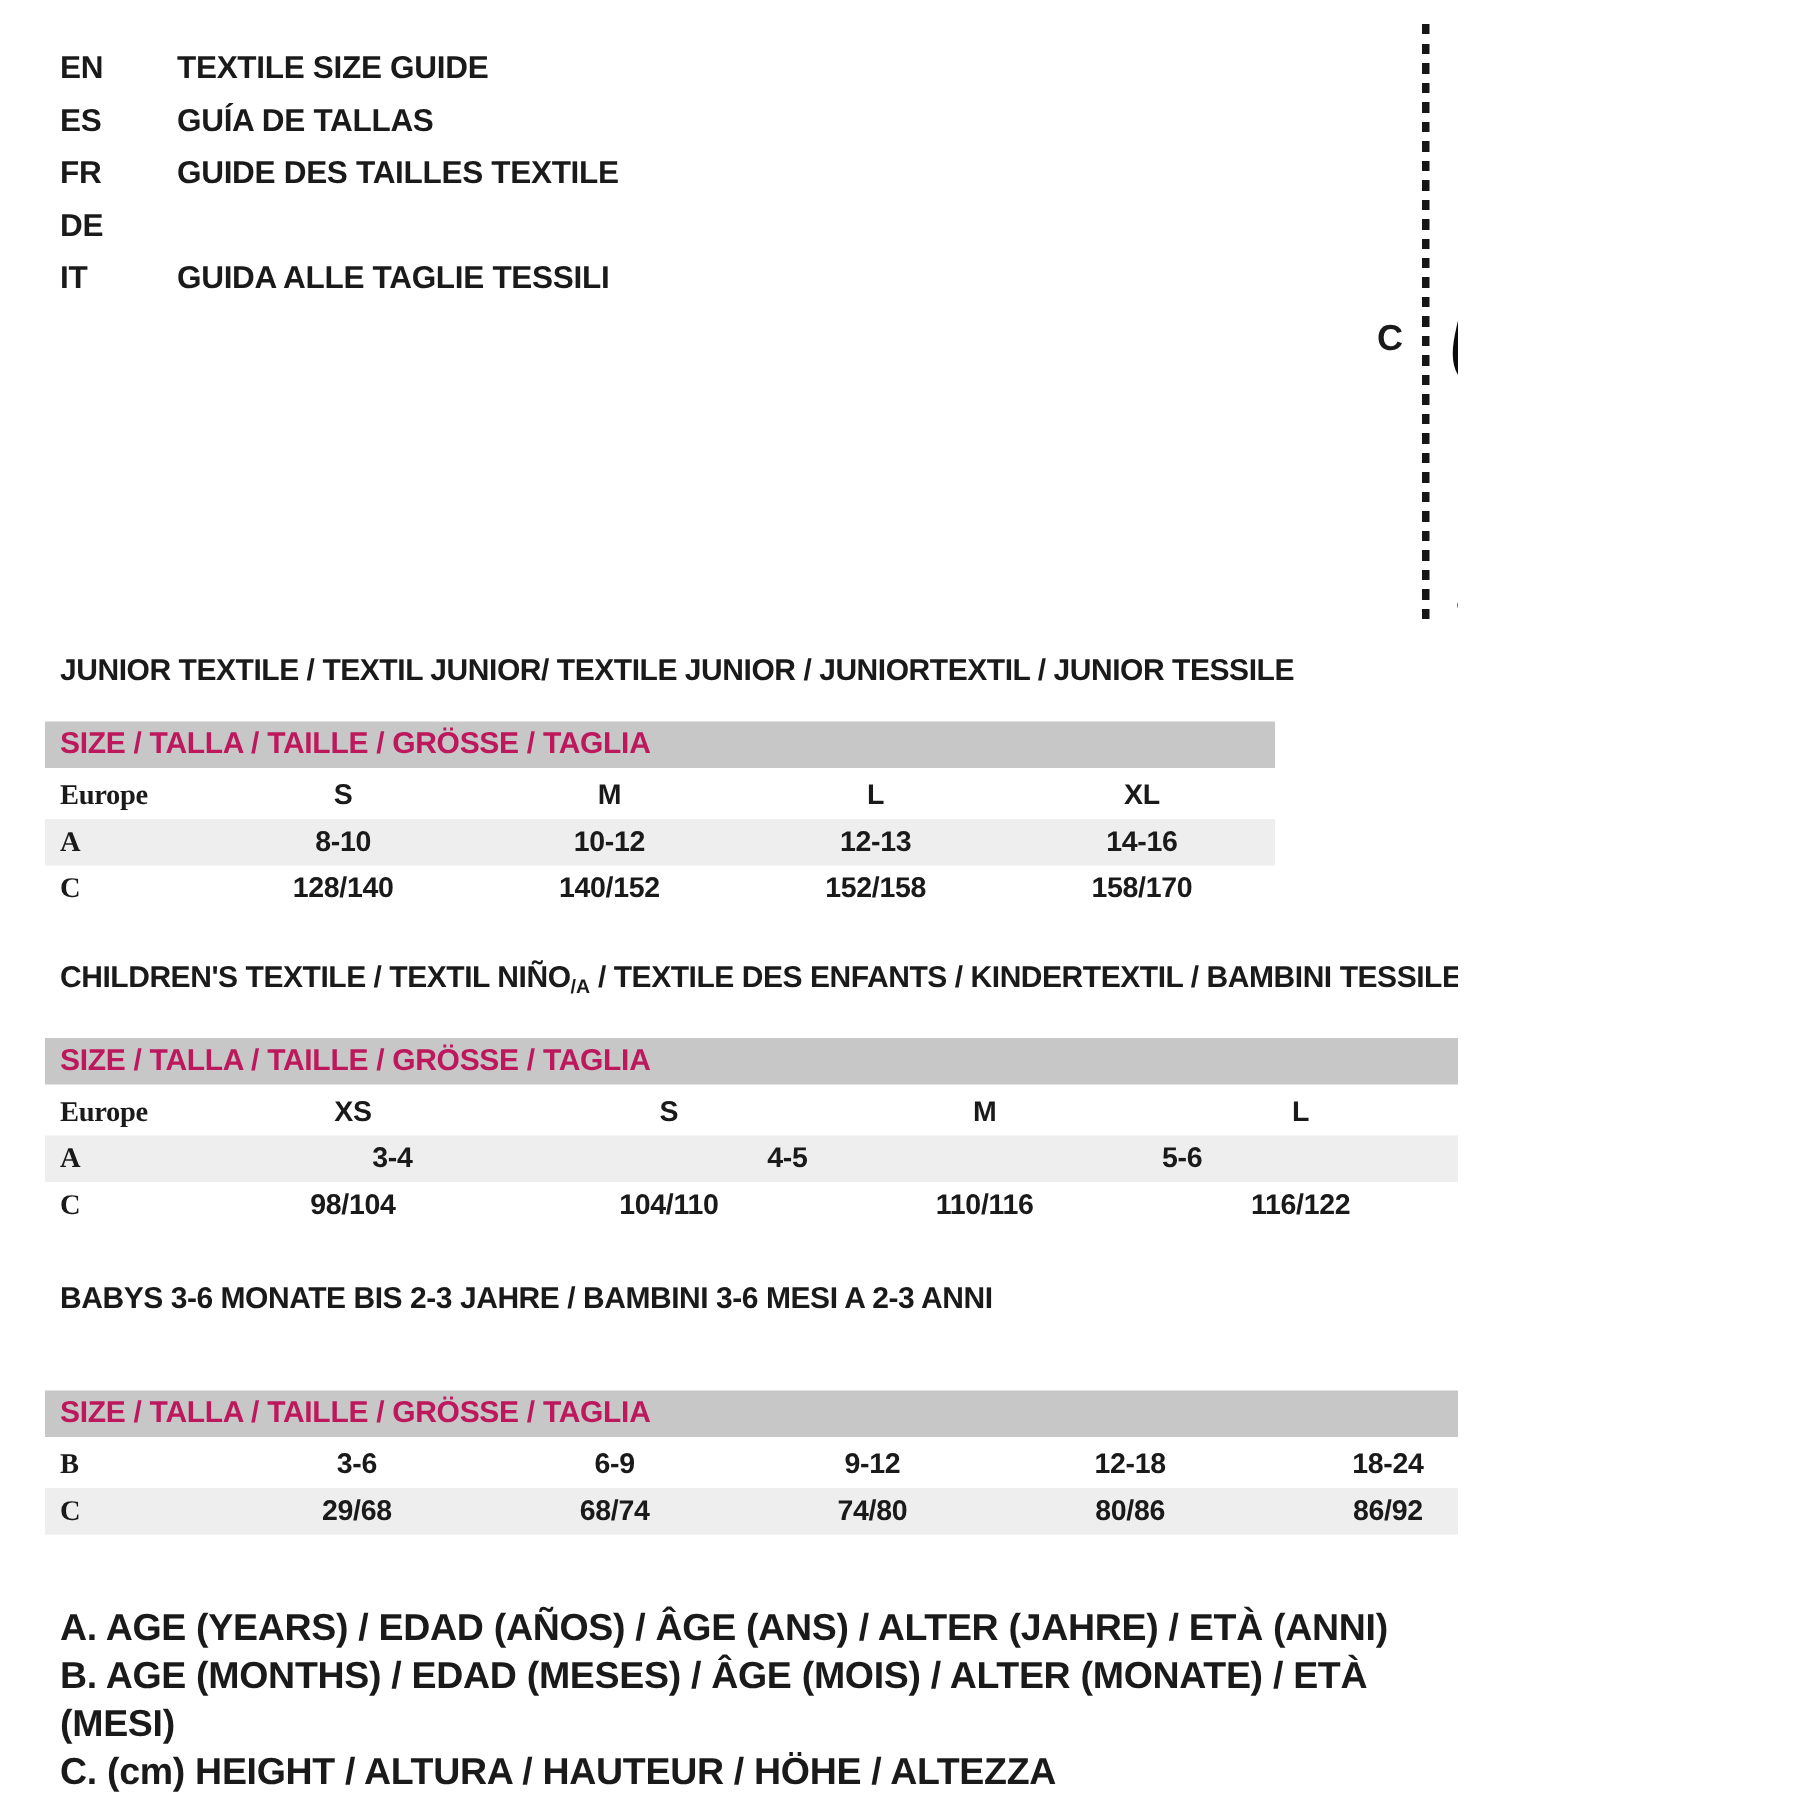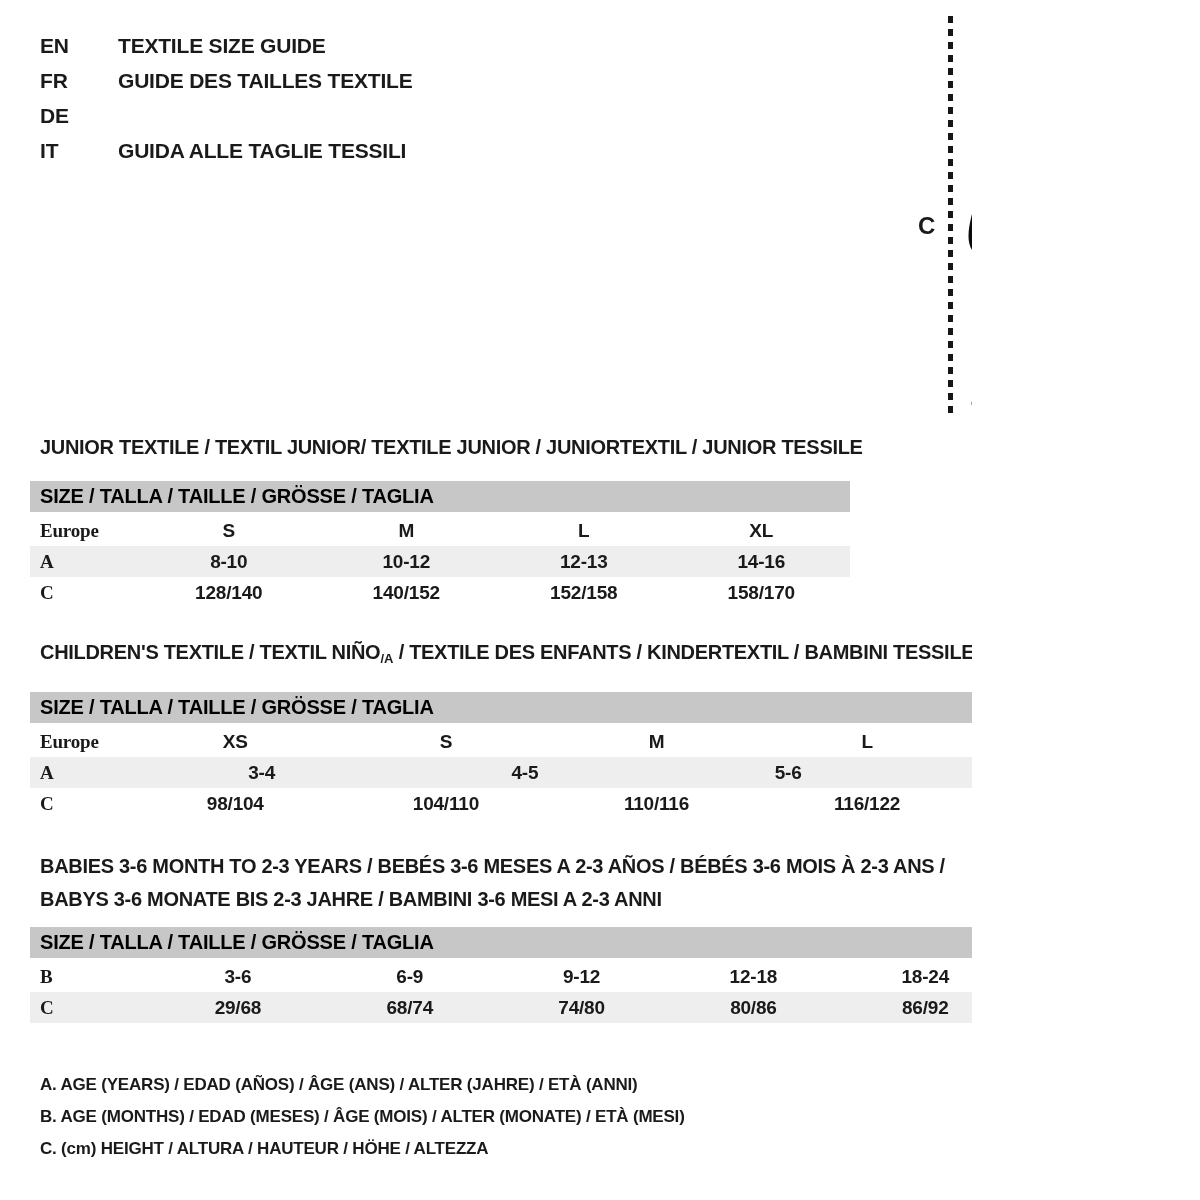--- a/index.html
+++ b/index.html
@@ -23,42 +23,46 @@
   .t-junior-title  { top:436px; }
   .t-children-title{ top:641px; }
   .t-babies-title  { top:850px; line-height:33px; }
   .sub-a { font-size:13px; vertical-align:-4px; letter-spacing:0; }
 
   
   .stable { position:absolute; left:30px; }
   .stable.junior   { top:481px; width:820px; }
   .stable.children { top:692px; width:1153px; }
   .stable.babies   { top:927px; width:1153px; }
-  .bar { height:31px; line-height:31px; background:#c7c7c7; color:#000000;
+  .bar { height:31px; line-height:31px; background:#c7c7c7; color:#be185d;
          font-size:20px; letter-spacing:-0.2px; padding-left:10px; margin-bottom:3px; }
   .trow { display:flex; height:31px; line-height:31px; font-size:19px; letter-spacing:-0.2px; }
   .trow.alt { background:#eeeeee; }
   .lbl { padding-left:10px;font-family:Liberation Serif, serif; }
   .junior .lbl { width:110px; }
   .children .lbl { width:100px; }
   .babies .lbl { width:122px; }
   .cell { flex:1 1 0; text-align:center; }
 
   
-  .legend { position:absolute; left:40px; top:1069px; font-size:17px; line-height:32px; letter-spacing:-0.2px; }
+  .legend { position:absolute; left:40px; top:1069px; font-size:25px; line-height:32px; letter-spacing:-0.2px; }
 </style>
 </head>
 <body>
 
 <div class="page">
 
   <div class="lang-header">
     <div class="lang-row">
       <span>EN</span>
       <span>TEXTILE SIZE GUIDE</span>
+    </div>
+    <div class="lang-row">
+      <span>ES</span>
+      <span>GUÍA DE TALLAS</span>
     </div>
     <div class="lang-row">
       <span>FR</span>
       <span>GUIDE DES TAILLES TEXTILE</span>
     </div>
     <div class="lang-row">
       <span>DE</span>
     </div>
     <div class="lang-row">
       <span>IT</span>
@@ -148,21 +152,20 @@
       <span class="lbl">C</span>
       <span class="cell">98/104</span>
       <span class="cell">104/110</span>
       <span class="cell">110/116</span>
       <span class="cell">116/122</span>
       <span class="cell">122/128</span>
     </div>
   </div>
 
   <div class="section-title t-babies-title">
-    <div>BABIES 3-6 MONTH TO 2-3 YEARS / BEBÉS 3-6 MESES A 2-3 AÑOS / BÉBÉS 3-6 MOIS À 2-3 ANS /</div>
     <div>BABYS 3-6 MONATE BIS 2-3 JAHRE / BAMBINI 3-6 MESI A 2-3 ANNI</div>
   </div>
   <div class="stable babies">
     <div class="bar">SIZE / TALLA / TAILLE / GRÖSSE / TAGLIA</div>
     <div class="trow">
       <span class="lbl">B</span>
       <span class="cell">3-6</span>
       <span class="cell">6-9</span>
       <span class="cell">9-12</span>
       <span class="cell">12-18</span>

